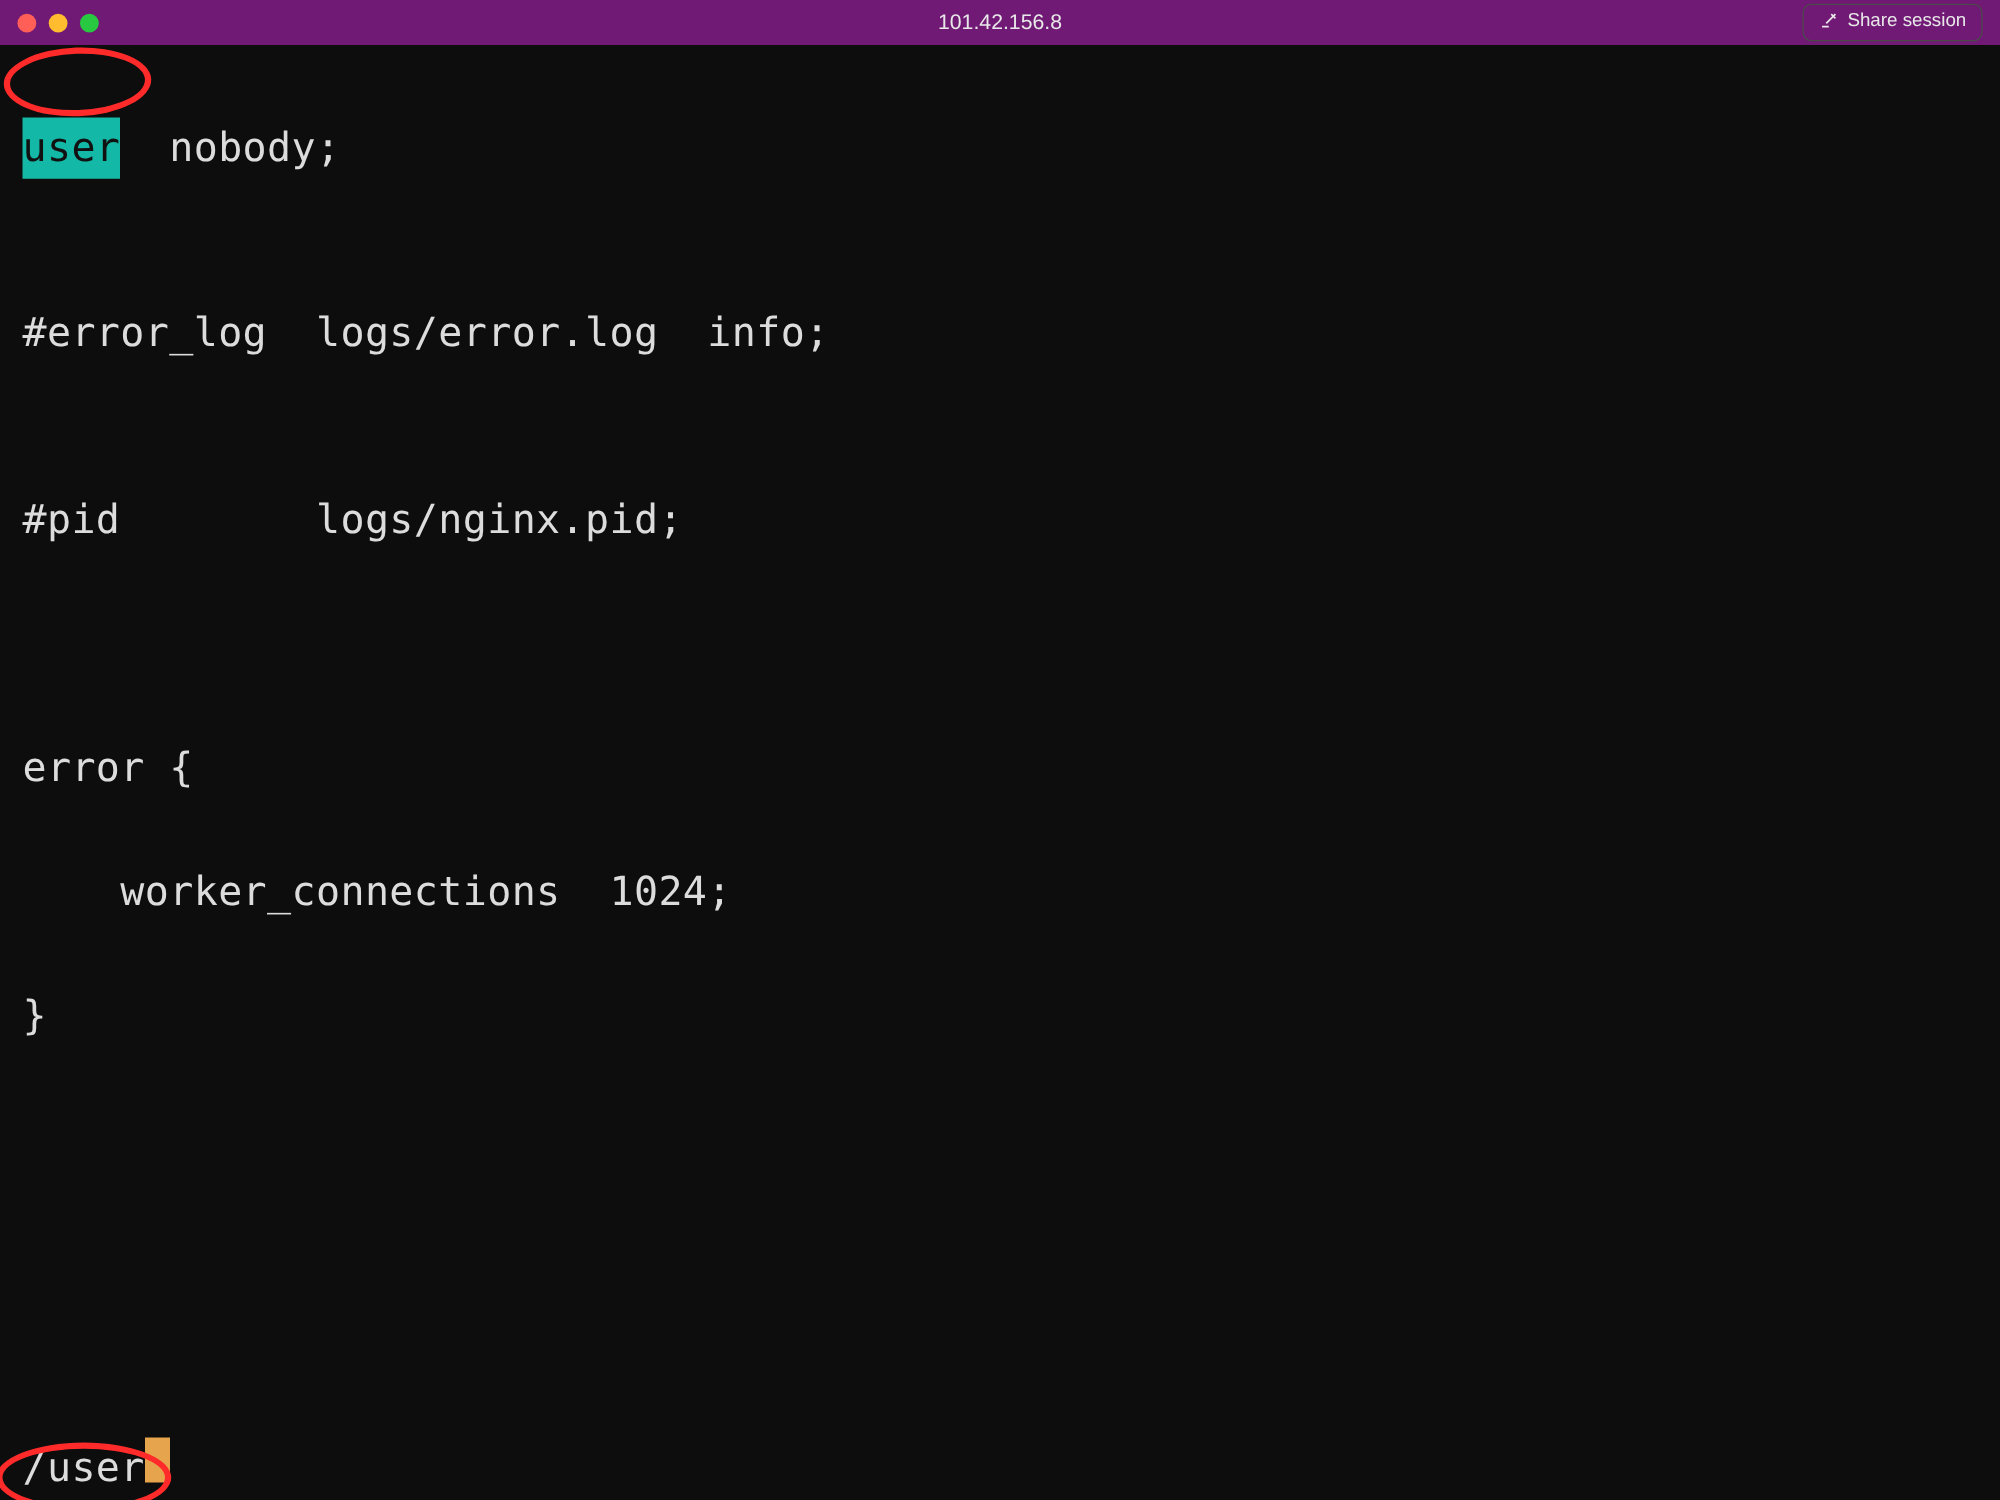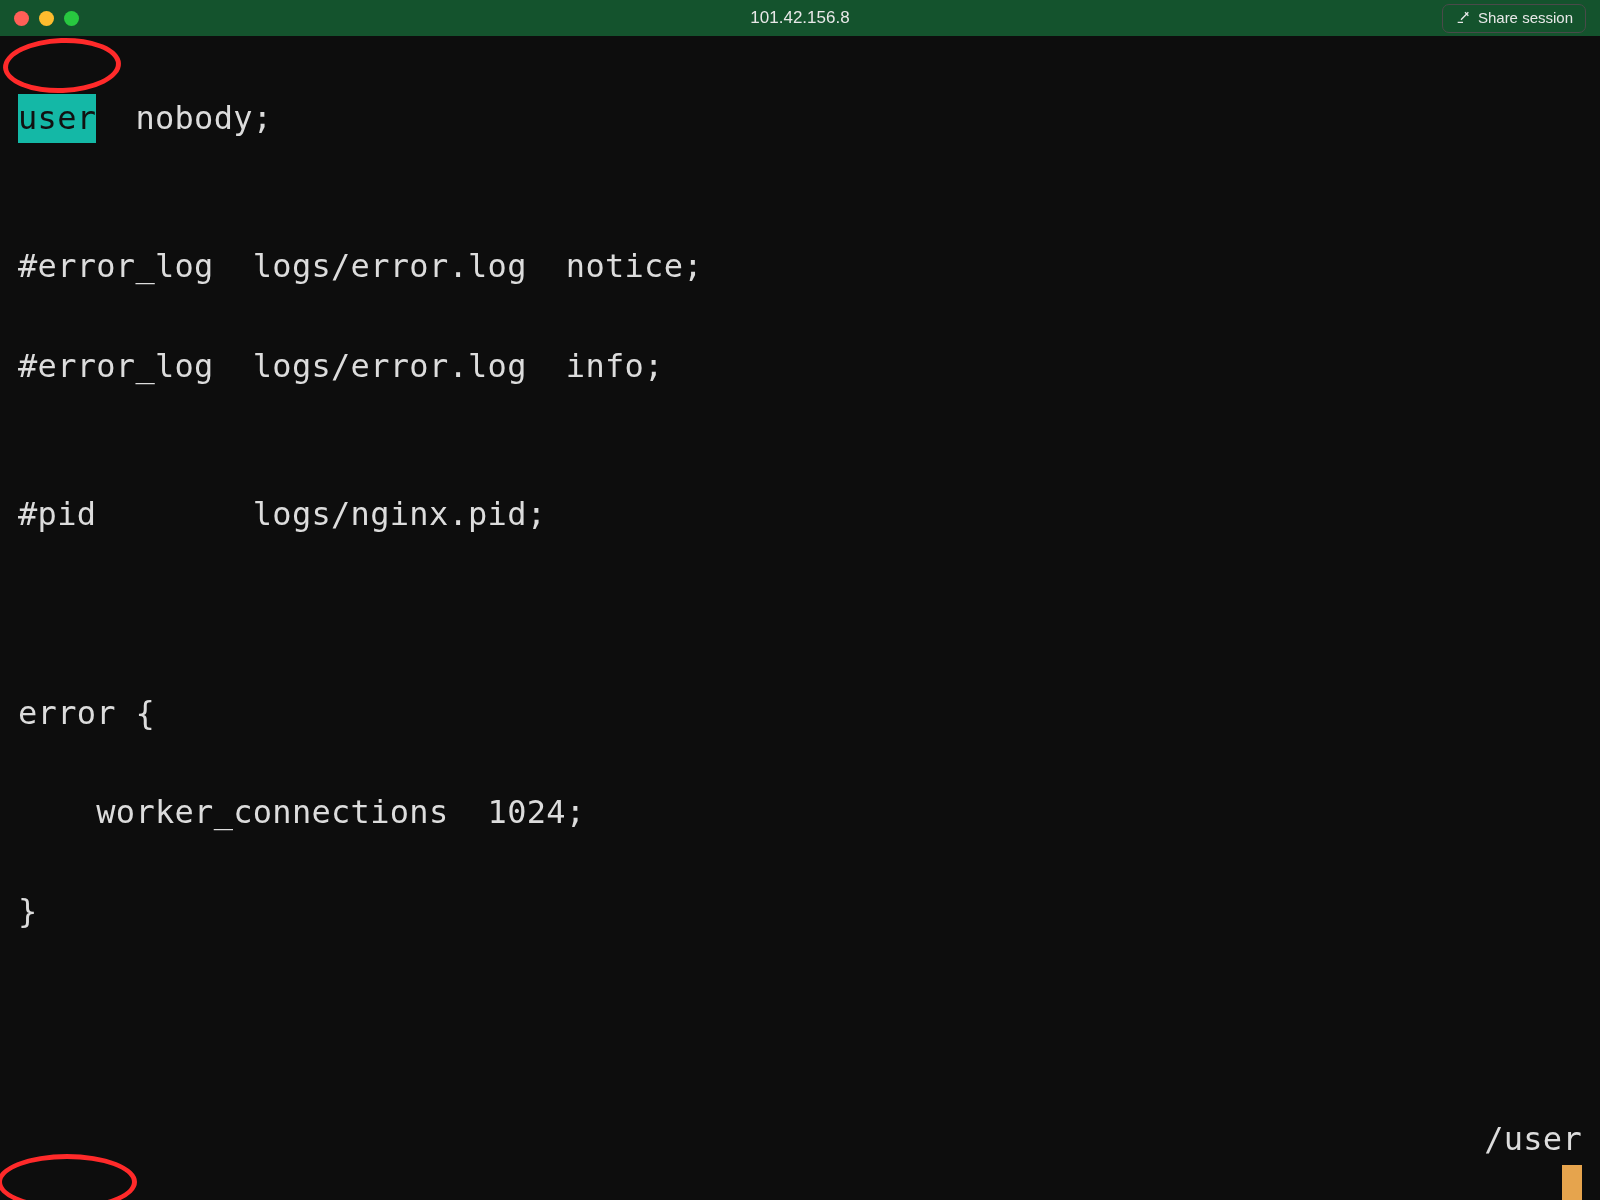--- a/index.html
+++ b/index.html
@@ -14,21 +14,21 @@
       font-family: "SF Mono", Menlo, Monaco, Consolas, monospace;
       color: #e8e8e8;
       overflow: hidden;
       position: relative;
     }
     .titlebar {
       height: 36px;
       display: flex;
       align-items: center;
       padding: 0 14px;
-      background: #14532d;
+      background: #701a75;
       position: relative;
     }
     .traffic-lights {
       display: flex;
       gap: 10px;
       align-items: center;
     }
     .tl {
       width: 15px;
       height: 15px;
@@ -85,22 +85,21 @@
       bottom: 0;
       left: 0;
       right: 0;
       padding: 0 18px 0 18px;
       font-size: 32px;
       line-height: 1.55;
       letter-spacing: 0.3px;
       color: #dcdcdc;
       white-space: pre;
       display:flex;
-      align-items: flex-end;
-      flex-direction: column;
+      align-items: flex-start;
     }
     .block-cursor {
       display:inline-block;
       width: 0.62em;
       height: 1.1em;
       background: #e6a44d;
       vertical-align: text-bottom;
     }
     .circled-1 {
       position: absolute;
@@ -140,21 +139,20 @@
           <path d="M15 5l5 5M20 5l-5 5M20 5L9 16M4 20h8"></path>
         </svg>
     </span>
     <span>Share session</span>
   </div>
 </div>
 
 <div class="terminal">
 <div class="line"><span class="sel">user</span><span>  nobody;</span></div>
 <div class="line"></div>
-<div class="line">#error_log  logs/error.log  notice;</div>
 <div class="line">#error_log  logs/error.log  info;</div>
 <div class="line"></div>
 <div class="line">#pid        logs/nginx.pid;</div>
 <div class="line"></div>
 <div class="line"></div>
 <div class="line">error {</div>
 <div class="line">    worker_connections  1024;</div>
 <div class="line">}</div>
 <div class="line"></div>
 <div class="line"></div>

